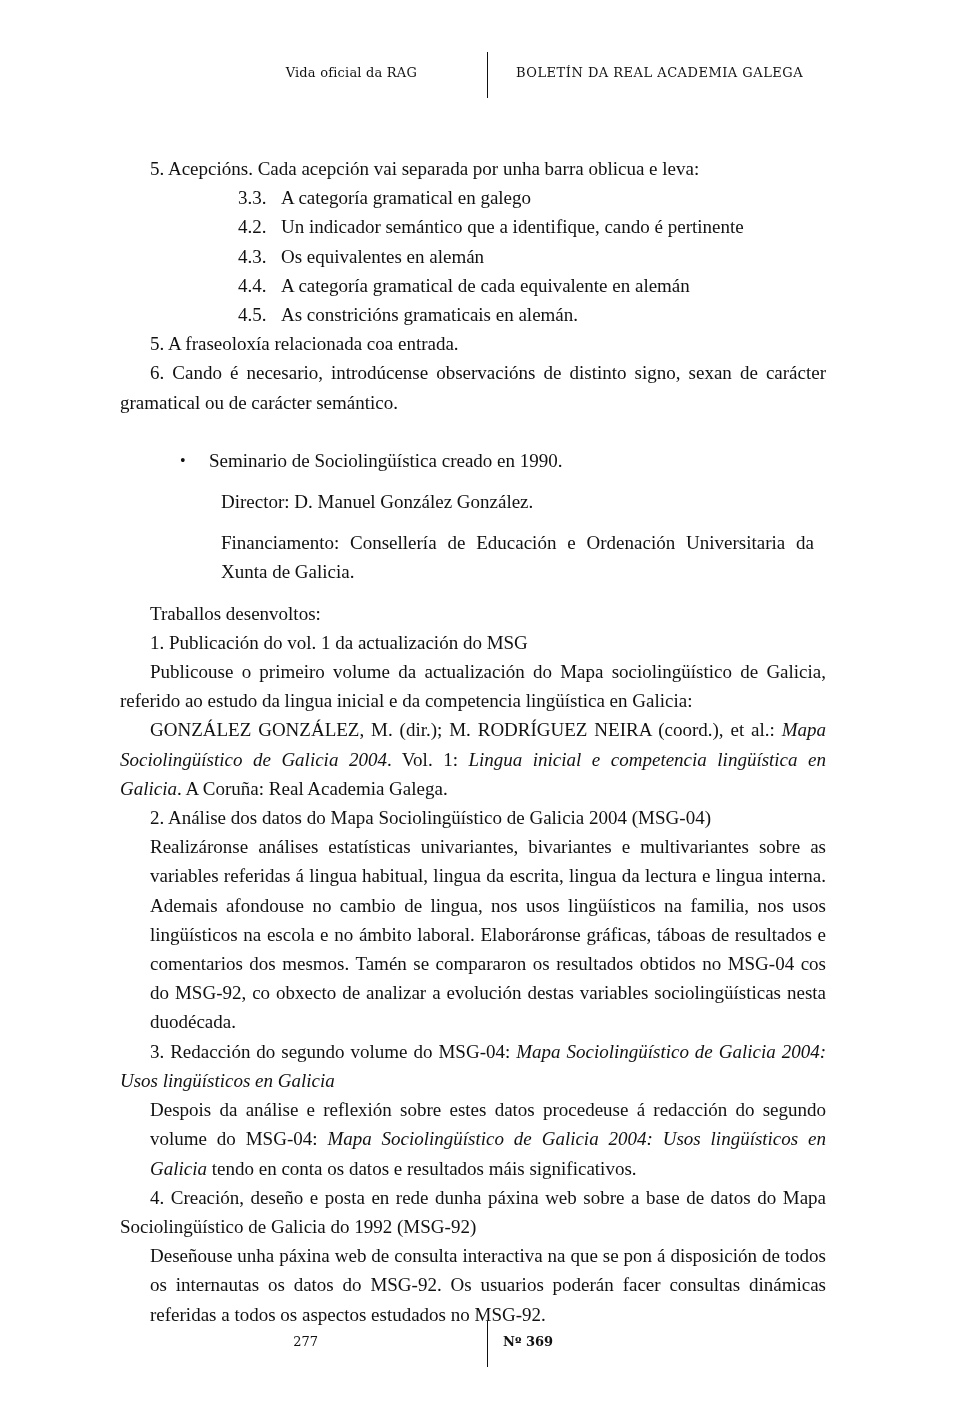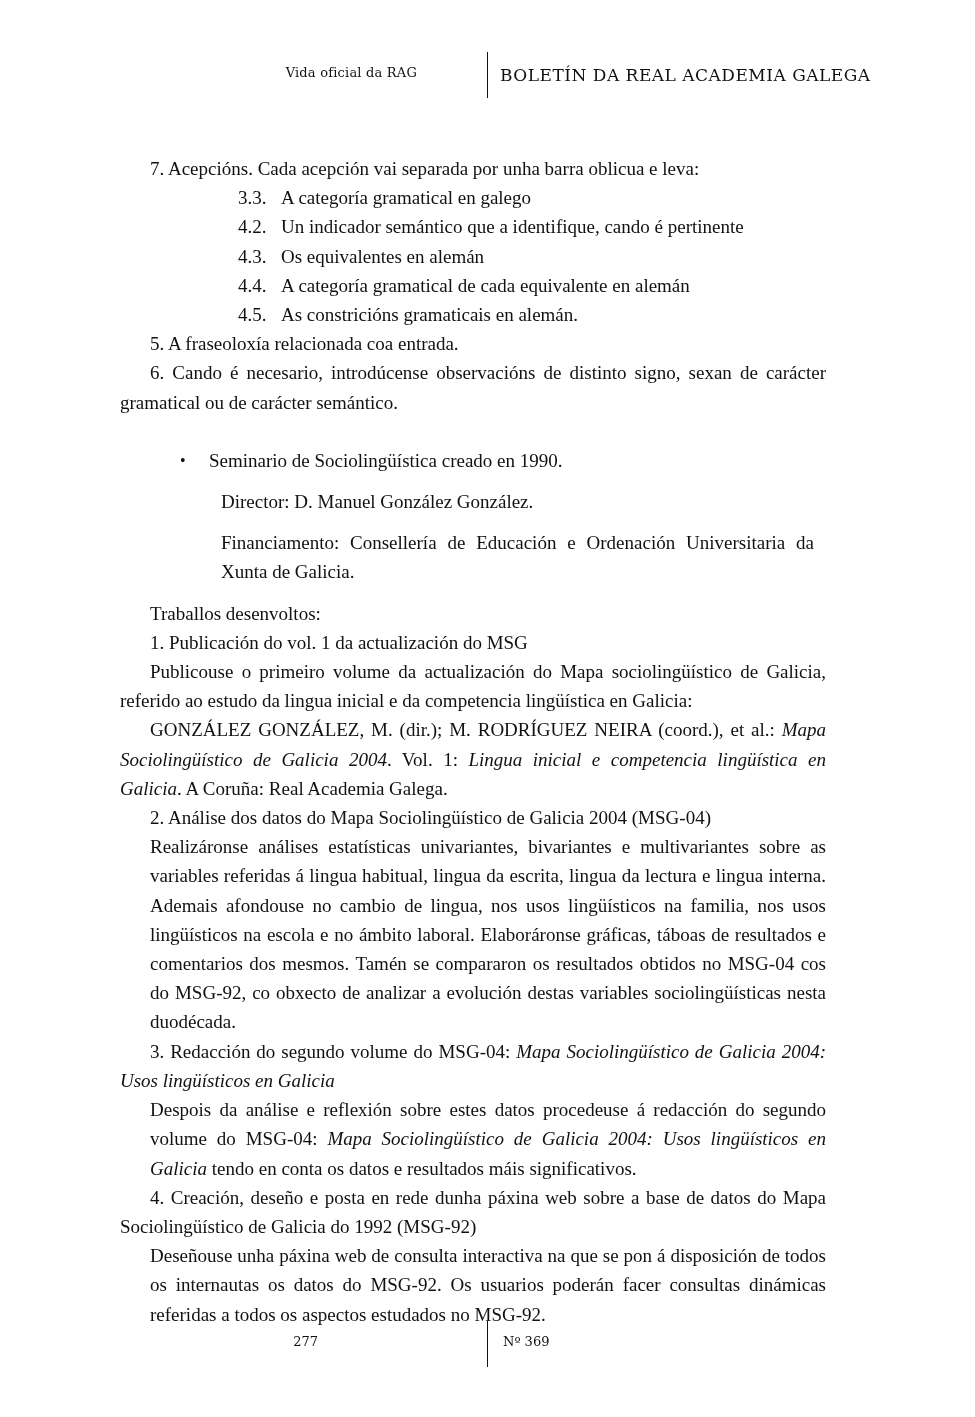--- a/index.html
+++ b/index.html
@@ -12,22 +12,22 @@
       position: absolute; top: 52px; left: 0; width: 919px; height: 48px;
     }
     .header .left {
       position: absolute; right: 502px; top: 13px;
       font-size: 13px; letter-spacing: 0.2px; white-space: nowrap;
     }
     .header .divider {
       position: absolute; left: 487px; top: 0; width: 1px; height: 46px; background: #111;
     }
     .header .right {
-      position: absolute; left: 500px; top: 13px;
-      font-size: 17px; letter-spacing: 0.5px; white-space: nowrap;
+      position: absolute; left: 516px; top: 13px;
+      font-size: 13px; letter-spacing: 0.5px; white-space: nowrap;
     }
     .body-text {
       position: absolute; left: 120px; top: 154px; width: 706px;
       font-family: "Liberation Serif", "DejaVu Serif", serif;
       font-size: 19px; line-height: 29.2px;
     }
     .p { margin: 0; text-align: justify; }
     .ind { text-indent: 30px; }
     .blk { padding-left: 30px; }
     .sub {
@@ -44,34 +44,34 @@
     .footer {
       position: absolute; top: 1321px; left: 0; width: 823px; height: 48px;
     }
     .footer .left {
       position: absolute; right: 505px; top: 13px; font-size: 13px;
     }
     .footer .divider {
       position: absolute; left: 487px; top: 0; width: 1px; height: 46px; background: #111;
     }
     .footer .right {
-      position: absolute; left: 503px; top: 13px; font-size: 13px;
+      position: absolute; left: 503px; top: 13px; font-size: 13px; font-weight: bold;
     }
   </style>
 </head>
 <body>
 
 <div class="header">
   <span class="left">Vida oficial da RAG</span>
   <span class="divider"></span>
   <span class="right">BOLETÍN DA REAL ACADEMIA GALEGA</span>
 </div>
 
 <div class="body-text">
-  <p class="p ind">7. Acepcións. Cada acepción vai separada por unha barra oblicua e leva:</p>
+  <p class="p ind">5. Acepcións. Cada acepción vai separada por unha barra oblicua e leva:</p>
 
   <p class="sub"><span class="num">3.3.</span><span>A categoría gramatical en galego</span></p>
   <p class="sub"><span class="num">4.2.</span><span>Un indicador semántico que a identifique, cando é pertinente</span></p>
   <p class="sub"><span class="num">4.3.</span><span>Os equivalentes en alemán</span></p>
   <p class="sub"><span class="num">4.4.</span><span>A categoría gramatical de cada equivalente en alemán</span></p>
   <p class="sub"><span class="num">4.5.</span><span>As constricións gramaticais en alemán.</span></p>
 
   <p class="p ind">5. A fraseoloxía relacionada coa entrada.</p>
   <p class="p ind">6. Cando é necesario, introdúcense observacións de distinto signo, sexan de carácter gramatical ou de carácter semántico.</p>
 

